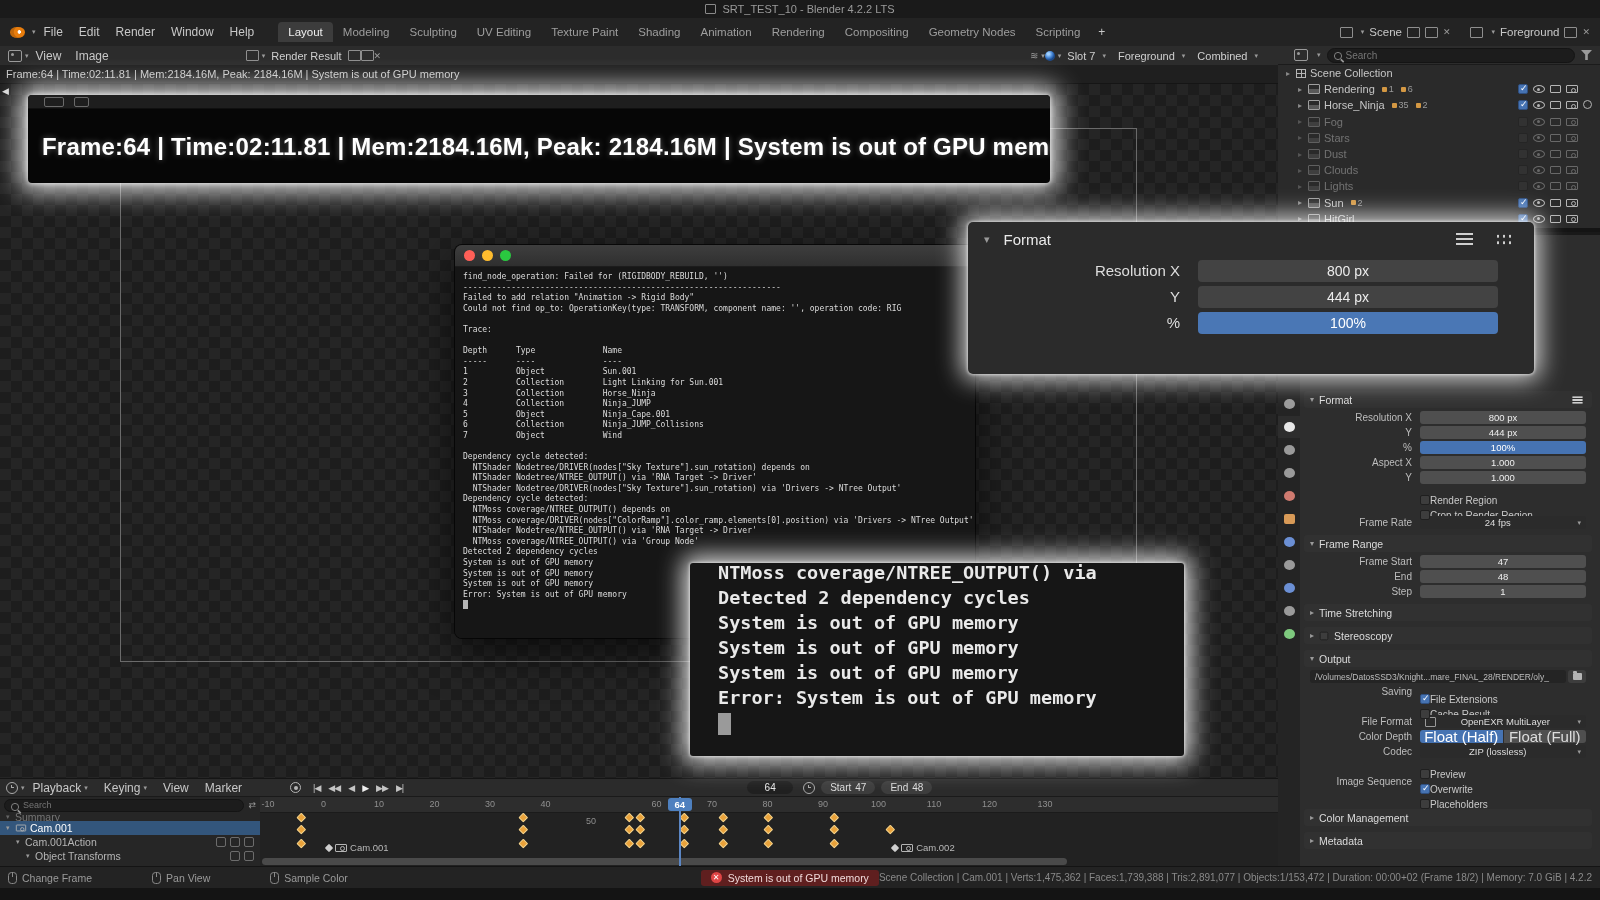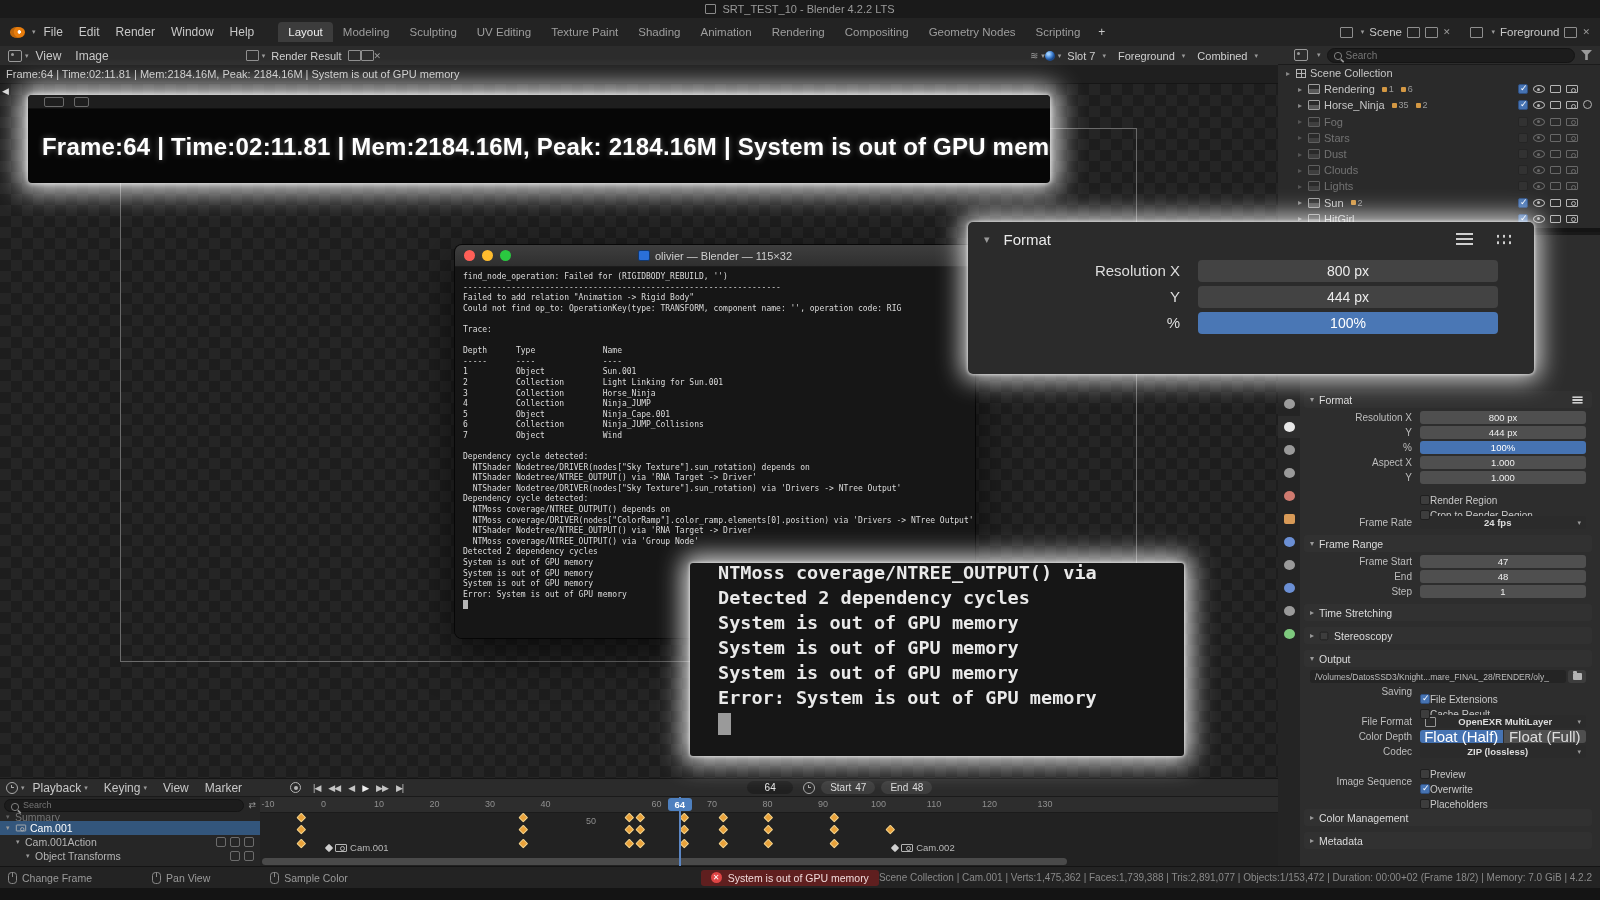--- a/index.html
+++ b/index.html
@@ -78,21 +78,21 @@
   .ptab .glyph{width:11px;height:10px;border-radius:2px;}
   #prop-body{position:absolute;left:22px;top:150px;width:300px;}
   .sec{display:flex;align-items:center;height:17px;background:#313131;margin:6px 8px 3px 4px;border-radius:3px;padding:0 6px;font-size:10.5px;color:#dcdcdc;}
   .sec-arrow{font-size:8px;color:#9a9a9a;margin-right:5px;}
   .sec .cb{transform:scale(.85);margin-right:5px;}
   .pr{display:flex;align-items:center;height:13px;margin:2px 14px 2px 0;}
   .pr .lbl{width:112px;flex:none;text-align:right;padding-right:8px;font-size:10px;color:#bdbdbd;white-space:nowrap;}
   .fld{flex:1;height:13px;background:#4f4f4f;border-radius:3px;font-size:9.5px;color:#eee;display:flex;align-items:center;justify-content:center;}
   .sldr{flex:1;height:13px;background:#4673b2;border-radius:3px;font-size:9.5px;color:#fff;display:flex;align-items:center;justify-content:center;}
   .dd{flex:1;height:13px;background:#2b2b2b;border-radius:3px;font-size:9.5px;color:#ddd;display:flex;align-items:center;padding:0 5px;gap:4px;}
-  .dd-tx{flex:1;text-align:center;white-space:nowrap;overflow:hidden;font-weight:bold;}
+  .dd-tx{flex:1;text-align:center;white-space:nowrap;overflow:hidden;}
   .dd-ico{width:9px;height:8px;border:1px solid #9a9a9a;border-radius:1px;flex:none;}
   .chkwrap{display:flex;align-items:flex-start;gap:0;margin-top:16px;}
   .chk-tx{font-size:10px;color:#c9c9c9;white-space:nowrap;}
   .pathrow{padding-left:10px;}
   .pathfld{flex:1;height:13px;background:#242424;border-radius:3px;font-size:8.5px;color:#bdbdbd;display:flex;align-items:center;padding:0 5px;white-space:nowrap;overflow:hidden;}
   .folderbtn{width:18px;height:13px;background:#3d3d3d;border-radius:3px;margin-left:2px;display:flex;align-items:center;justify-content:center;}
   .i-folder{width:9px;height:7px;background:#b5b5b5;border-radius:1px;position:relative;}
   .i-folder:before{content:'';position:absolute;left:0;top:-2px;width:4px;height:2px;background:#b5b5b5;border-radius:1px 1px 0 0;}
   .seg{flex:1;display:flex;gap:1px;}
   .segbtn{flex:1;height:13px;background:#4f4f4f;font-size:15px;color:#ddd;display:flex;align-items:center;justify-content:center;}
@@ -771,24 +771,20 @@
     <div id="banner-text">Frame:64 | Time:02:11.81 | Mem:2184.16M, Peak: 2184.16M | System is out of GPU memory</div>
   </div>
 
   <div id="terminal" class="abs">
     <div id="term-titlebar">
       <span class="tl-dots">
         <span class="tld" style="background:#ff5f57"></span>
         <span class="tld" style="background:#febc2e"></span>
         <span class="tld" style="background:#2ac840"></span>
       </span>
-      <span id="term-title">
-        <span class="term-mini"></span>
-        <span>olivier — Blender — 115×32</span>
-      </span>
     </div>
     <pre id="term-pre">find_node_operation: Failed for (RIGIDBODY_REBUILD, '')
 ------------------------------------------------------------------
 Failed to add relation "Animation -&gt; Rigid Body"
 Could not find op_to: OperationKey(type: TRANSFORM, component name: '', operation code: RIG
 
 Trace:
 
 Depth      Type              Name
 -----      ----              ----

